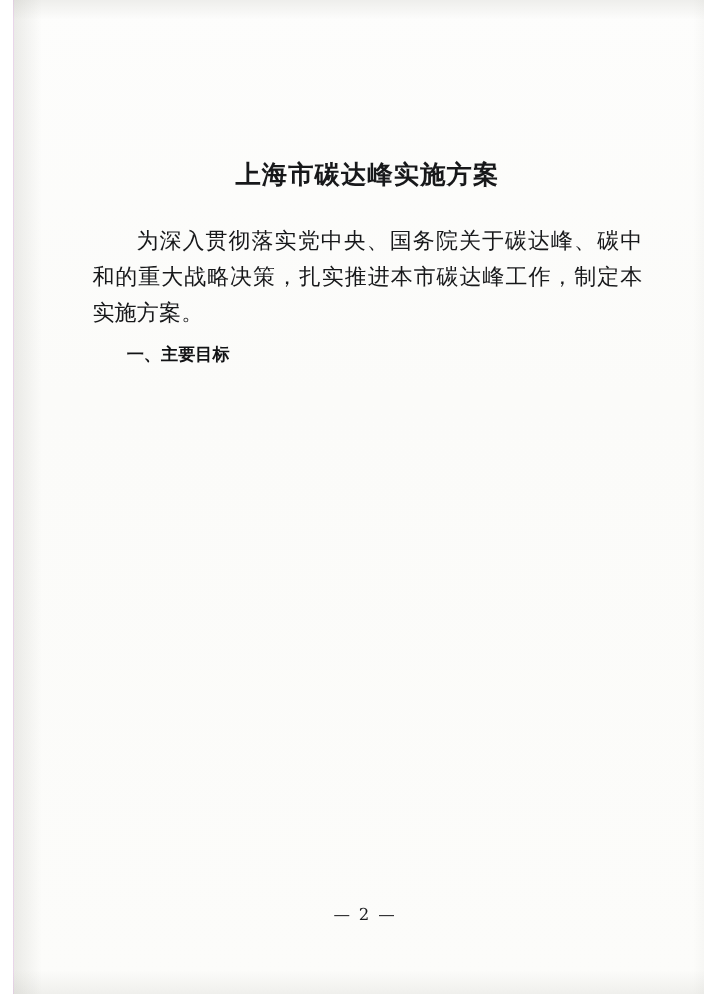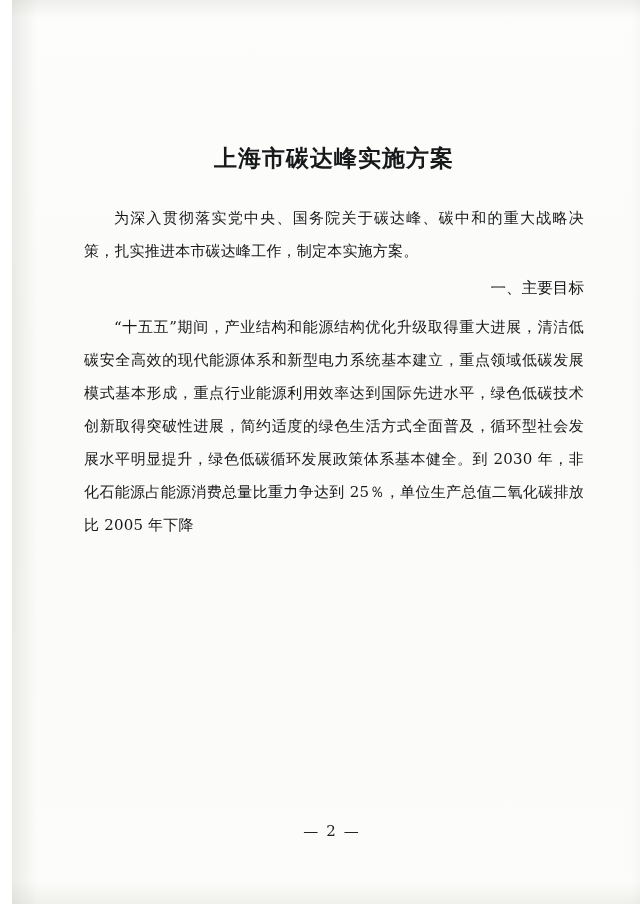--- a/index.html
+++ b/index.html
@@ -40,41 +40,40 @@
     text-align: center;
     font-size: 23px;
     font-weight: bold;
     letter-spacing: 1px;
     color: #17181a;
     font-family: "DejaVu Serif", "Liberation Serif", serif;
   }
   .para {
     margin: 0;
     color: #17181a;
-    font-size: 15px;
+    font-size: 20px;
     line-height: 33px;
     text-align: justify;
     text-justify: inter-ideograph;
     letter-spacing: 0.2px;
   }
   .para.first {
     margin-top: 28px;
   }
   .para.indent {
     text-indent: 2em;
   }
   .section-head {
     margin: 0;
     padding-top: 4px;
     font-size: 15.6px;
     line-height: 33px;
-    font-weight: normal;
+    font-weight: bold;
     text-indent: 2em;
     color: #121315;
-    text-align: right;
   }
   .para.gap {
     margin-top: 6px;
   }
   .page-number {
     position: absolute;
     left: 0;
     right: 0;
     top: 822px;
     text-align: center;
@@ -134,19 +133,18 @@
   <div class="edge-shadow-bottom"></div>
 
   <div class="content">
     <h1 class="doc-title">上海市碳达峰实施方案</h1>
 
     <p class="para indent first">为深入贯彻落实党中央、国务院关于碳达峰、碳中和的重大战略决策，扎实推进本市碳达峰工作，制定本实施方案。</p>
 
     <h2 class="section-head">一、主要目标</h2>
 
 
-    <p class="para indent gap">“十五五”期间，产业结构和能源结构优化升级取得重大进展，清洁低碳安全高效的现代能源体系和新型电力系统基本建立，重点领域低碳发展模式基本形成，重点行业能源利用效率达到国际先进水平，绿色低碳技术创新取得突破性进展，简约适度的绿色生活方式全面普及，循环型社会发展水平明显提升，绿色低碳循环发展政策体系基本健全。到 2030 年，非化石能源占能源消费总量比重力争达到 25％，单位生产总值二氧化碳排放比 2005 年下降</p>
   </div>
 
   <div class="page-number">
     <span class="pn-dash">—</span><span>2</span><span class="pn-dash">—</span>
   </div>
 </div>
 
 </body></html>

